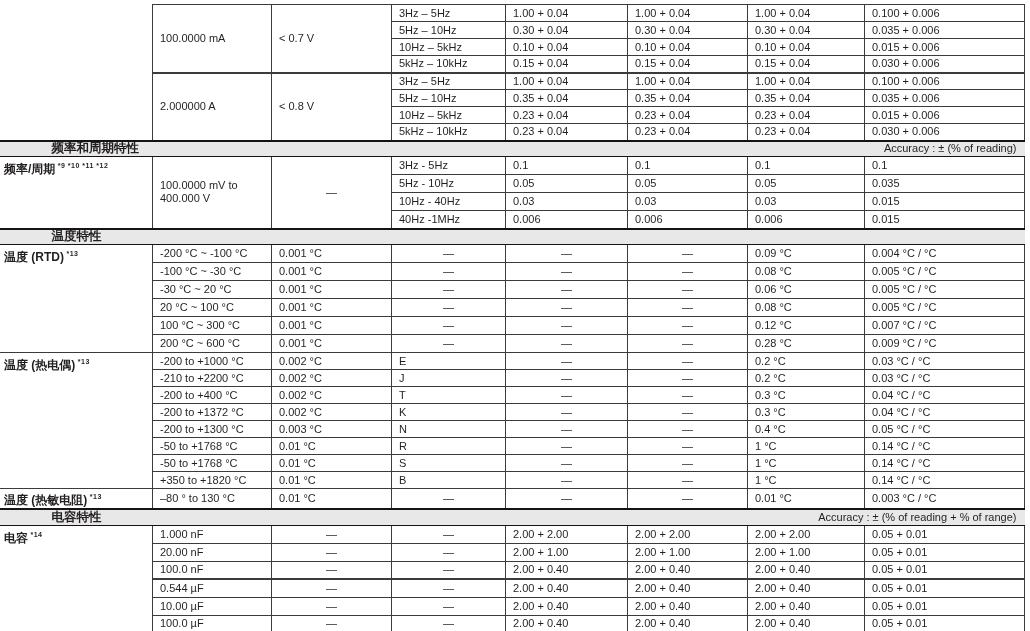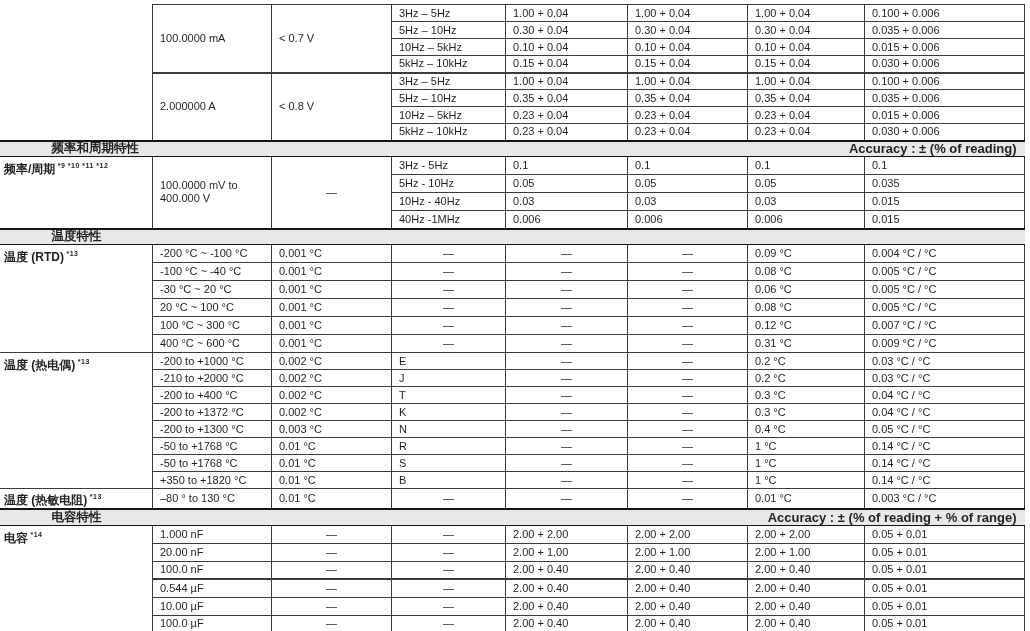--- a/index.html
+++ b/index.html
@@ -27,21 +27,21 @@
   tr.gsep td{border-top-width:2px;}
   tr.section-row td{
     background:#e8e8e8;
     border-top:2px solid #141414;
     border-bottom:1px solid #141414;
     border-left:none;border-right:none;
     padding:0 6px 0 4px;
   }
   .sec{display:flex;justify-content:space-between;align-items:flex-start;padding-left:48px;}
   .sec-title{font-weight:bold;font-size:12.5px;}
-  .sec-note{font-size:13px;font-weight:bold;padding-right:2px;}
+  .sec-note{font-size:11px;font-weight:normal;padding-right:2px;}
   tbody tr:last-child td{border-bottom-width:2px;}
 </style>
 </head>
 <body>
 
 <div class="table-clip">
   <table>
     <colgroup>
       <col style="width:153px">
       <col style="width:119px">
@@ -164,21 +164,21 @@
           <td rowspan="6" class="col1 label top">温度 (RTD)<sup> *13</sup></td>
           <td>-200 °C ~ -100 °C</td>
           <td>0.001 °C</td>
           <td class="center">—</td>
           <td class="center">—</td>
           <td class="center">—</td>
           <td>0.09 °C</td>
           <td>0.004 °C / °C</td>
         </tr>
         <tr class="rh18">
-          <td>-100 °C ~ -40 °C</td>
+          <td>-100 °C ~ -30 °C</td>
           <td>0.001 °C</td>
           <td class="center">—</td>
           <td class="center">—</td>
           <td class="center">—</td>
           <td>0.08 °C</td>
           <td>0.005 °C / °C</td>
         </tr>
         <tr class="rh18">
           <td>-30 °C ~ 20 °C</td>
           <td>0.001 °C</td>
@@ -200,40 +200,40 @@
         <tr class="rh18">
           <td>100 °C ~ 300 °C</td>
           <td>0.001 °C</td>
           <td class="center">—</td>
           <td class="center">—</td>
           <td class="center">—</td>
           <td>0.12 °C</td>
           <td>0.007 °C / °C</td>
         </tr>
         <tr class="rh18">
-          <td>400 °C ~ 600 °C</td>
-          <td>0.001 °C</td>
-          <td class="center">—</td>
-          <td class="center">—</td>
-          <td class="center">—</td>
-          <td>0.31 °C</td>
+          <td>200 °C ~ 600 °C</td>
+          <td>0.001 °C</td>
+          <td class="center">—</td>
+          <td class="center">—</td>
+          <td class="center">—</td>
+          <td>0.28 °C</td>
           <td>0.009 °C / °C</td>
         </tr>
         <tr class="rh17">
           <td rowspan="8" class="col1 label top">温度 (热电偶)<sup> *13</sup></td>
           <td>-200 to +1000 °C</td>
           <td>0.002 °C</td>
           <td>E</td>
           <td class="center">—</td>
           <td class="center">—</td>
           <td>0.2 °C</td>
           <td>0.03 °C / °C</td>
         </tr>
         <tr class="rh17">
-          <td>-210 to +2000 °C</td>
+          <td>-210 to +2200 °C</td>
           <td>0.002 °C</td>
           <td>J</td>
           <td class="center">—</td>
           <td class="center">—</td>
           <td>0.2 °C</td>
           <td>0.03 °C / °C</td>
         </tr>
         <tr class="rh17">
           <td>-200 to +400 °C</td>
           <td>0.002 °C</td>

